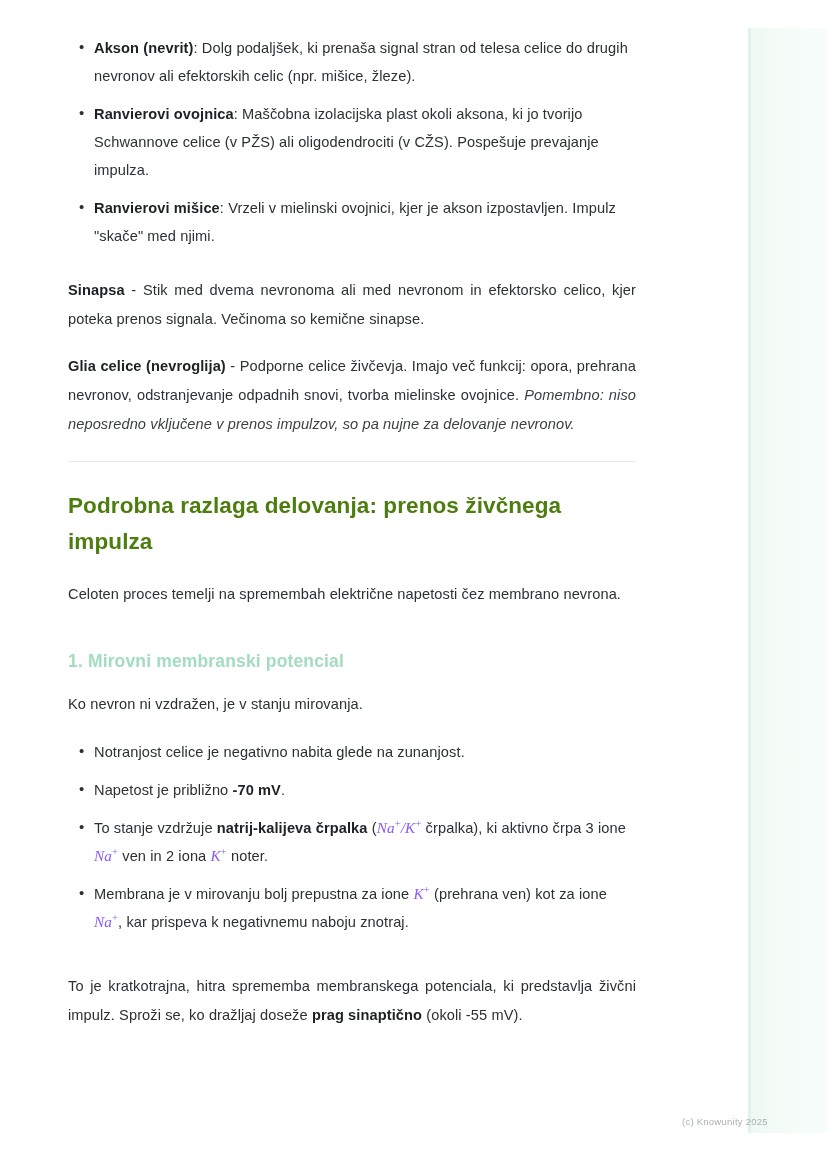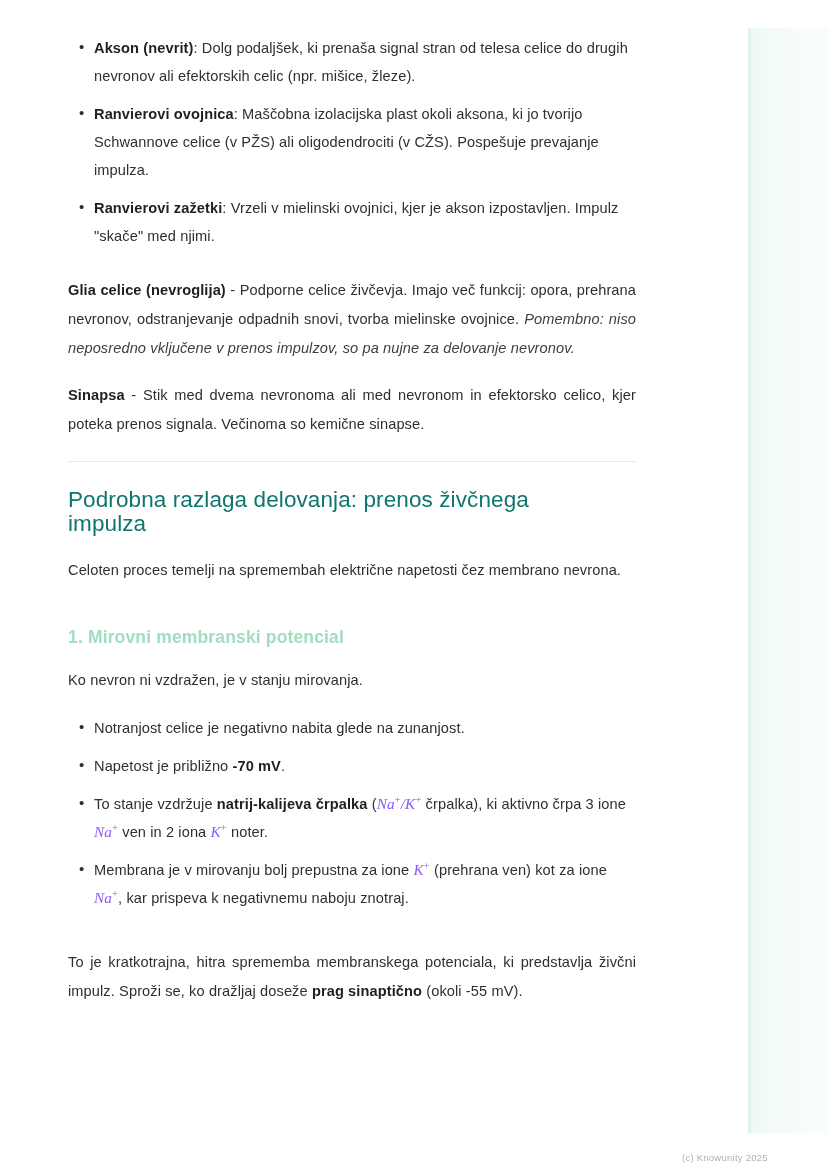--- a/index.html
+++ b/index.html
@@ -95,23 +95,23 @@
 
   hr.divider {
     border: none;
     border-top: 1px solid #e9eaec;
     margin: 22px 0 26px 0;
     width: 100%;
   }
 
   h2.sec-title {
     font-size: 22.5px;
-    line-height: 24px;
-    font-weight: normal;
-    color: #0f766e;
+    line-height: 36px;
+    font-weight: bold;
+    color: #4d7c0f;
     margin: 0 0 20px 0;
     letter-spacing: .1px;
     max-width: 500px;
   }
 
   h3.sub-title {
     font-size: 17.5px;
     line-height: 26px;
     font-weight: bold;
     color: #a3ddbf;
@@ -131,21 +131,21 @@
     font-style: normal;
     font-size: 10.5px;
     vertical-align: super;
     line-height: 0;
   }
 
   
   .watermark {
     position: absolute;
     left: 682px;
-    top: 1152px;
+    top: 1116px;
     font-size: 9.5px;
     color: #a9b0b4;
     letter-spacing: .25px;
     white-space: nowrap;
     font-family: "Liberation Sans", sans-serif;
   }
 </style>
 </head>
 <body>
 
@@ -157,34 +157,34 @@
   <div class="content">
 
     <ul class="bullets">
       <li>
         <span class="lead">Akson (nevrit)</span><span>: </span><span>Dolg podaljšek, ki prenaša signal stran od telesa celice do drugih nevronov ali efektorskih celic (npr. mišice, žleze).</span>
       </li>
       <li>
         <span class="lead">Ranvierovi ovojnica</span><span>: </span><span>Maščobna izolacijska plast okoli aksona, ki jo tvorijo Schwannove celice (v PŽS) ali oligodendrociti (v CŽS). Pospešuje prevajanje impulza.</span>
       </li>
       <li>
-        <span class="lead">Ranvierovi zažetki</span><span>: </span><span>Vrzeli v mielinski ovojnici, kjer je akson izpostavljen. Impulz "skače" med njimi.</span>
+        <span class="lead">Ranvierovi mišice</span><span>: </span><span>Vrzeli v mielinski ovojnici, kjer je akson izpostavljen. Impulz "skače" med njimi.</span>
       </li>
     </ul>
 
     <div class="spacer-sm"></div>
+
+    <p class="para block-gap">
+      <span class="lead">Sinapsa</span><span> - </span><span>Stik med dvema nevronoma ali med nevronom in efektorsko celico, kjer poteka prenos signala. Večinoma so kemične sinapse.</span>
+    </p>
 
     <p class="para block-gap">
       <span class="lead">Glia celice (nevroglija)</span><span> - </span><span>Podporne celice živčevja. Imajo več funkcij: opora, prehrana nevronov, odstranjevanje odpadnih snovi, tvorba mielinske ovojnice. </span><span class="ital">Pomembno: niso neposredno vključene v prenos impulzov, so pa nujne za delovanje nevronov.</span>
     </p>
 
-    <p class="para block-gap">
-      <span class="lead">Sinapsa</span><span> - </span><span>Stik med dvema nevronoma ali med nevronom in efektorsko celico, kjer poteka prenos signala. Večinoma so kemične sinapse.</span>
-    </p>
-
 
     <hr class="divider">
 
     <h2 class="sec-title">Podrobna razlaga delovanja: prenos živčnega impulza</h2>
 
     <p class="para">Celoten proces temelji na spremembah električne napetosti čez membrano nevrona.</p>
 
     <div class="spacer-lg"></div>
 
     <h3 class="sub-title">1. Mirovni membranski potencial</h3>

